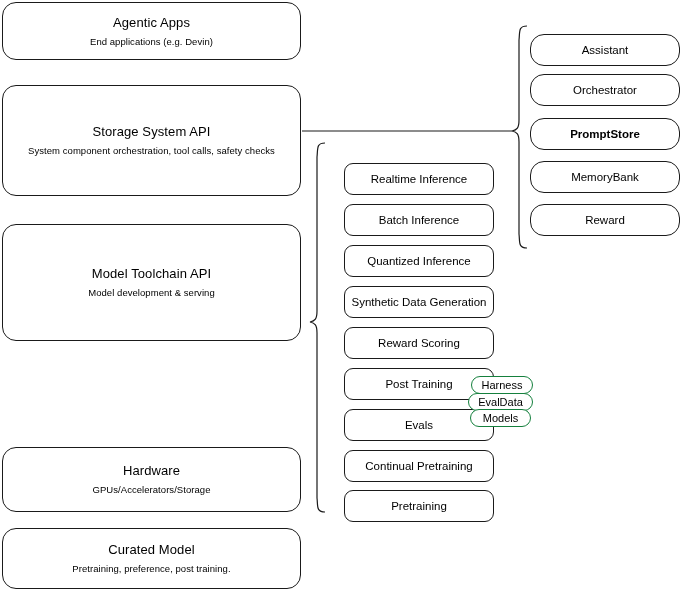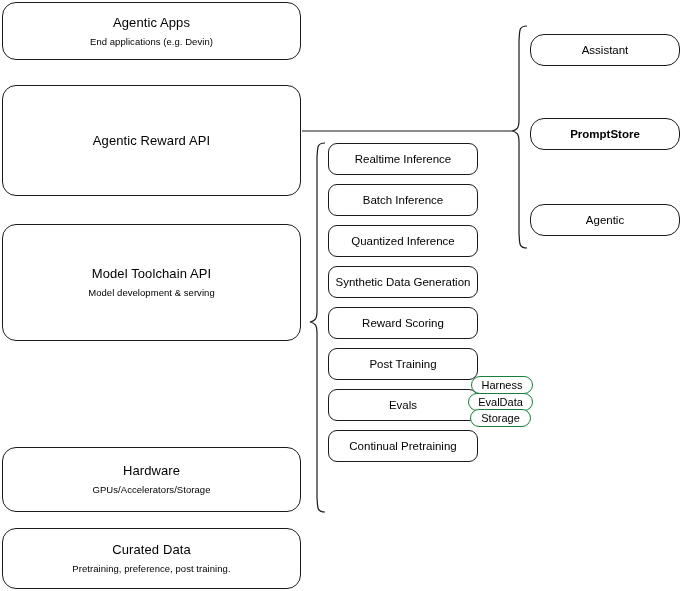--- a/index.html
+++ b/index.html
@@ -48,26 +48,27 @@
   }
   .layer-sub {
     font-size: 9.5px;
     line-height: 13px;
     margin-top: 4px;
     letter-spacing: 0.05px;
   }
 
   
   .mid-box {
-    left: 328px;
+    left: 344px;
     width: 150px;
     height: 32px;
     border-radius: 9px;
     font-size: 11.5px;
     line-height: 14px;
+    margin-top: 20px;
   }
 
   
   .right-box {
     left: 530px;
     width: 150px;
     height: 32px;
     border-radius: 14px;
     font-size: 11.5px;
     line-height: 14px;
@@ -130,36 +131,37 @@
              L 317 498
              C 318 506, 316 512, 325 512"></path>
   </svg>
 
   <div class="box layer-box" style="top:2px;height:58px;">
     <div class="layer-title">Agentic Apps</div>
     <div class="layer-sub">End applications (e.g. Devin)</div>
   </div>
 
   <div class="box layer-box" style="top:85px;height:111px;">
-    <div class="layer-title">Agentic Reward API</div>
+    <div class="layer-title">Storage System API</div>
+    <div class="layer-sub">System component orchestration, tool calls, safety checks</div>
   </div>
 
   <div class="box layer-box" style="top:224px;height:117px;">
     <div class="layer-title">Model Toolchain API</div>
     <div class="layer-sub">Model development &amp; serving</div>
   </div>
 
 
   <div class="box layer-box" style="top:447px;height:65px;">
     <div class="layer-title">Hardware</div>
     <div class="layer-sub">GPUs/Accelerators/Storage</div>
   </div>
 
   <div class="box layer-box" style="top:528px;height:61px;">
-    <div class="layer-title">Curated Data</div>
+    <div class="layer-title">Curated Model</div>
     <div class="layer-sub">Pretraining, preference, post training.</div>
   </div>
 
   <div class="box mid-box" style="top:143px;">
     <span>Realtime Inference</span>
   </div>
   <div class="box mid-box" style="top:184px;">
     <span>Batch Inference</span>
   </div>
   <div class="box mid-box" style="top:225px;">
@@ -173,34 +175,43 @@
   </div>
   <div class="box mid-box" style="top:348px;">
     <span>Post Training</span>
   </div>
   <div class="box mid-box" style="top:389px;">
     <span>Evals</span>
   </div>
   <div class="box mid-box" style="top:430px;">
     <span>Continual Pretraining</span>
   </div>
+  <div class="box mid-box" style="top:470px;">
+    <span>Pretraining</span>
+  </div>
 
   <div class="pill" style="left:471px;top:376px;width:62px;">
     <span>Harness</span>
   </div>
   <div class="pill" style="left:468px;top:393px;width:65px;">
     <span>EvalData</span>
   </div>
   <div class="pill" style="left:470px;top:409px;width:61px;">
-    <span>Storage</span>
+    <span>Models</span>
   </div>
 
   <div class="box right-box" style="top:34px;">
     <span>Assistant</span>
   </div>
+  <div class="box right-box" style="top:74px;">
+    <span>Orchestrator</span>
+  </div>
   <div class="box right-box" style="top:118px;font-weight:bold;">
     <span>PromptStore</span>
   </div>
+  <div class="box right-box" style="top:161px;">
+    <span>MemoryBank</span>
+  </div>
   <div class="box right-box" style="top:204px;">
-    <span>Agentic</span>
+    <span>Reward</span>
   </div>
 
 </div>
 
 </body></html>

